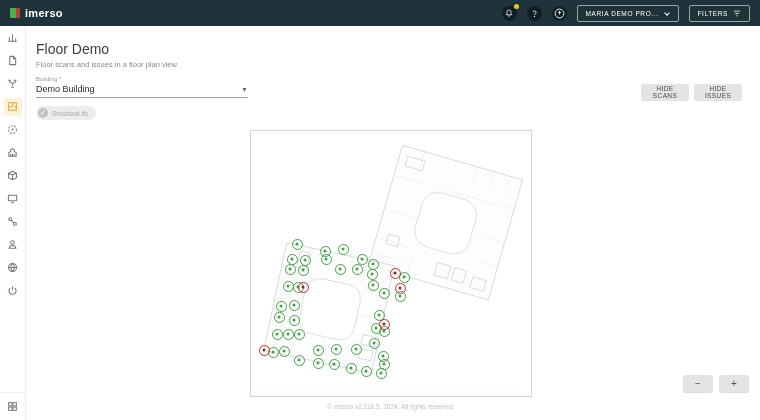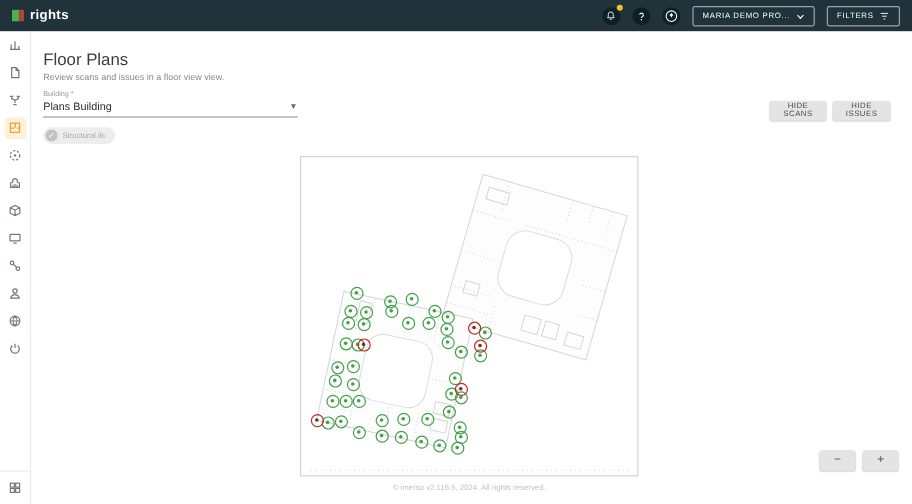--- a/index.html
+++ b/index.html
@@ -89,21 +89,21 @@
 <body>
 
 <div id="app">
 
   <div class="topbar">
     <div class="logo">
       <span class="logo-mark">
           <span class="g"></span>
           <span class="r"></span>
         </span>
-      <span class="logo-text">rights</span>
+      <span class="logo-text">imerso</span>
     </div>
     <div class="topbar-right">
       <span class="icon-btn">
         <svg width="8" height="8" viewBox="0 0 10 10">
             <path d="M5 1.2a2.6 2.6 0 0 1 2.6 2.6v2l.9 1.4H1.5l.9-1.4v-2A2.6 2.6 0 0 1 5 1.2zM4 8.2a1 1 0 0 0 2 0" fill="none" stroke="#fff" stroke-width="0.9"></path>
           </svg>
         <span class="badge"></span>
       </span>
       <span class="icon-btn">
         <svg width="9" height="9" viewBox="0 0 10 10">
@@ -202,27 +202,27 @@
     <div class="side-bottom">
       <svg width="11" height="11" viewBox="0 0 12 12">
           <rect x="1.8" y="1.8" width="3.6" height="3.6"></rect>
           <rect x="6.6" y="1.8" width="3.6" height="3.6"></rect>
           <rect x="1.8" y="6.6" width="3.6" height="3.6"></rect>
           <rect x="6.6" y="6.6" width="3.6" height="3.6"></rect>
         </svg>
     </div>
   </div>
 
-  <div class="page-title">Floor Plans</div>
-  <div class="page-subtitle">Review scans and issues in a floor view view.</div>
+  <div class="page-title">Floor Demo</div>
+  <div class="page-subtitle">Floor scans and issues in a floor plan view.</div>
 
   <div class="select" id="building-select">
     <div class="lbl">Building *</div>
     <div class="valrow">
-      <span class="val">Plans Building</span>
+      <span class="val">Demo Building</span>
       <span class="caret">▼</span>
     </div>
   </div>
 
   <div class="chip">
     <span class="ck">✓</span>
     <span class="txt">Structural.ifc</span>
   </div>
 
   <button class="hide-btn" id="hide-scans">HIDE SCANS</button>

